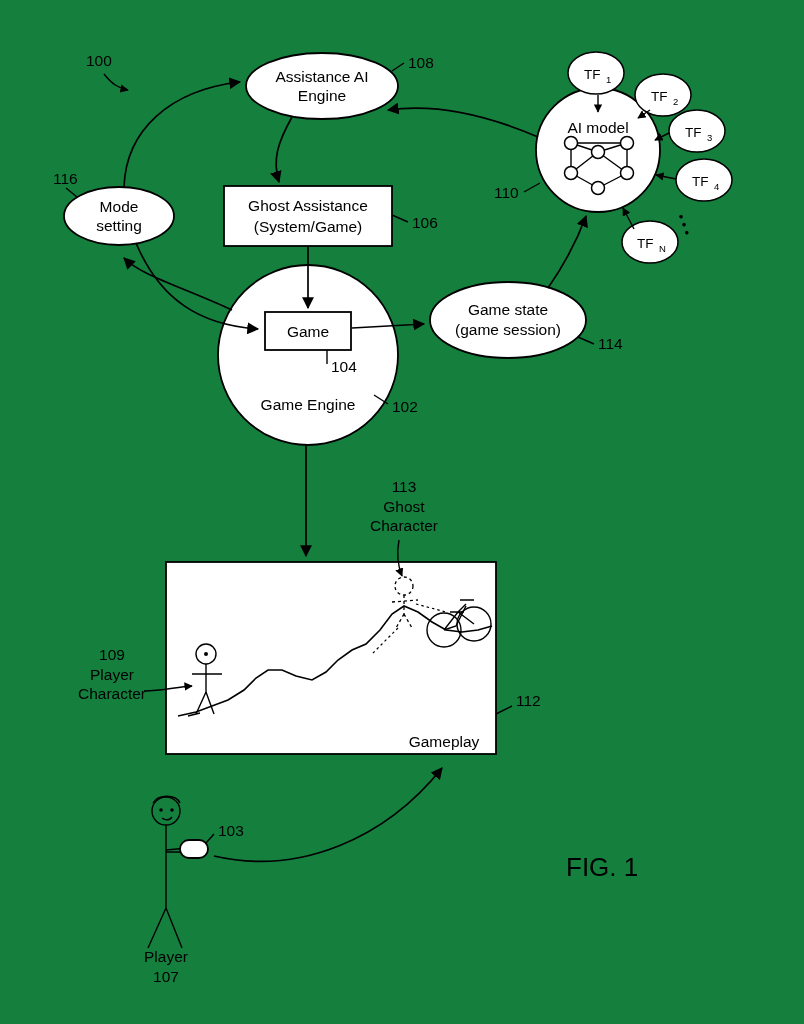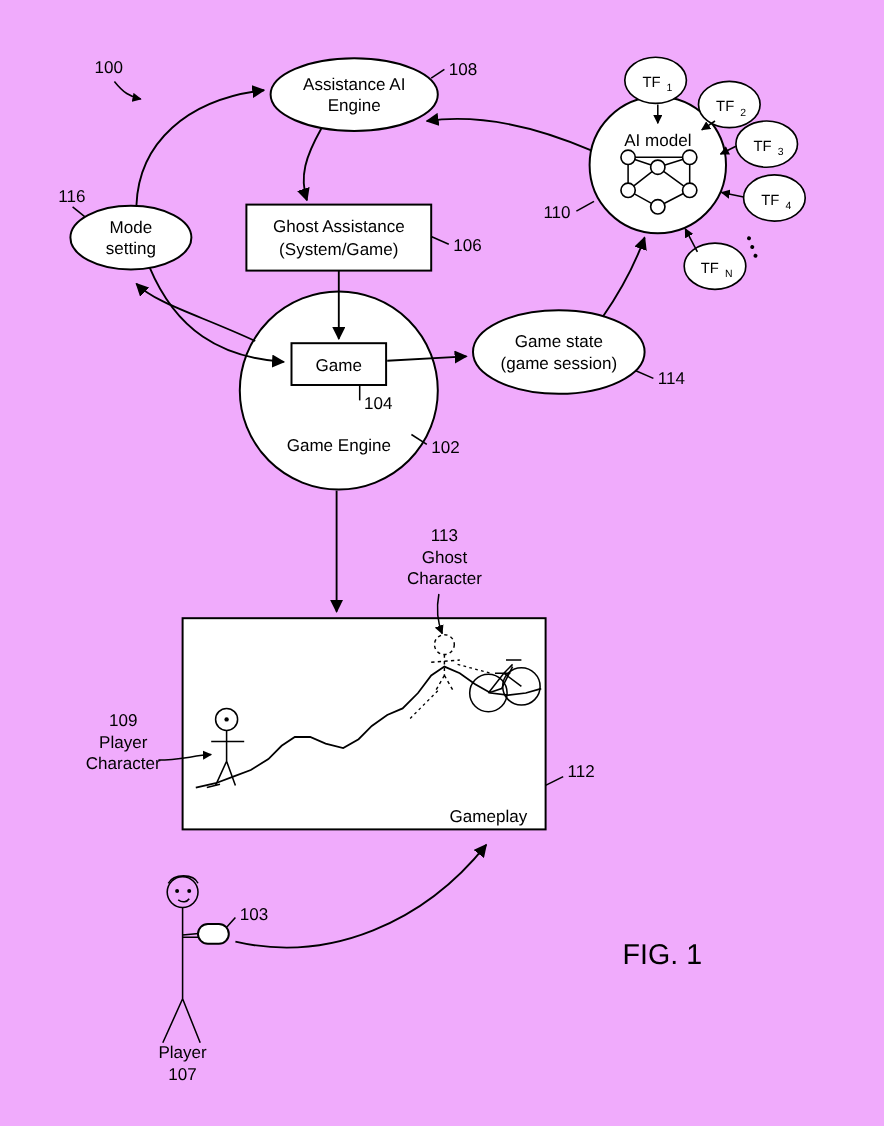--- a/index.html
+++ b/index.html
@@ -4,21 +4,21 @@
 <style>
   html, body {
     margin: 0;
     padding: 0;
     background: #ffffff;
   }
   #page {
     position: relative;
     width: 804px;
     height: 1024px;
-    background: #f0abfc;
+    background: #15803d;
     font-family: "Liberation Sans", sans-serif;
     color: #000000;
     overflow: hidden;
   }
   svg.figure {
     position: absolute;
     left: 0;
     top: 0;
     width: 804px;
     height: 1024px;

